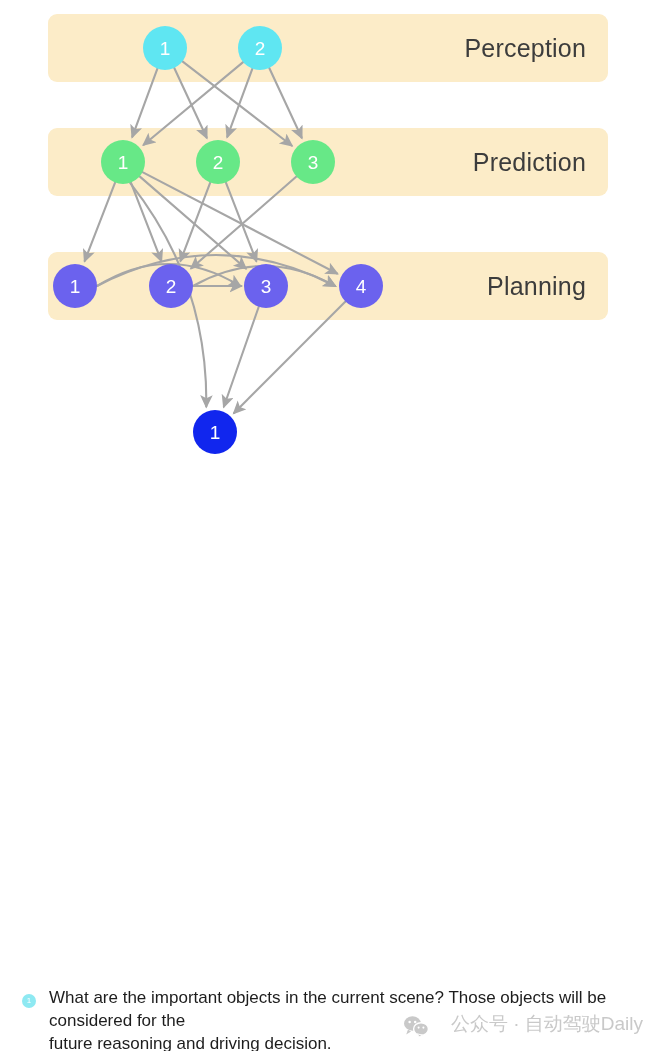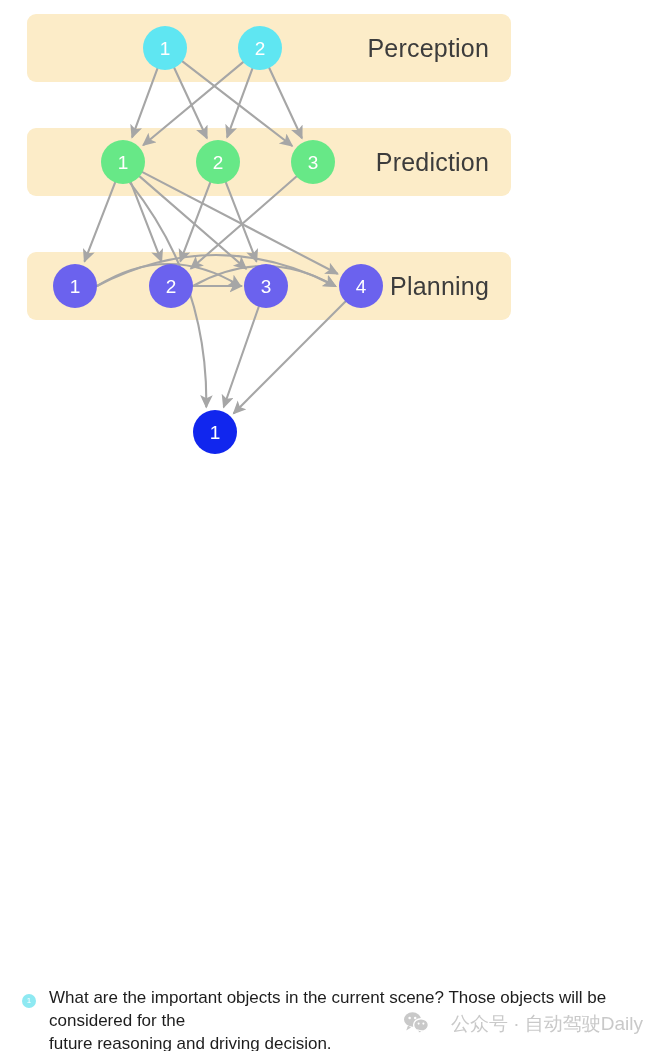--- a/index.html
+++ b/index.html
@@ -14,22 +14,22 @@
     position: relative;
     overflow: hidden;
   }
   #diagram-area {
     position: relative;
     width: 663px;
     height: 482px;
   }
   .band {
     position: absolute;
-    left: 27px;
-    width: 484px;
+    left: 48px;
+    width: 560px;
     height: 68px;
     background: #FCECC8;
     border-radius: 9px;
   }
   .band-label {
     position: absolute;
     right: 22px;
     top: 50%;
     transform: translateY(-50%);
     font-size: 25px;
@@ -92,21 +92,21 @@
     line-height: 23px;
     color: #1d1d1d;
     white-space: pre-line;
   }
   
   #watermark {
     position: absolute;
     right: 20px;
     bottom: 14px;
     display: flex;
-    align-items: flex-start;
+    align-items: flex-end;
     gap: 22px;
     color: #c9c9c9;
     font-size: 19px;
     white-space: nowrap;
     margin-top: 36px;
   }
   #watermark .wm-icon { display: block; }
 </style>
 </head>
 <body>

